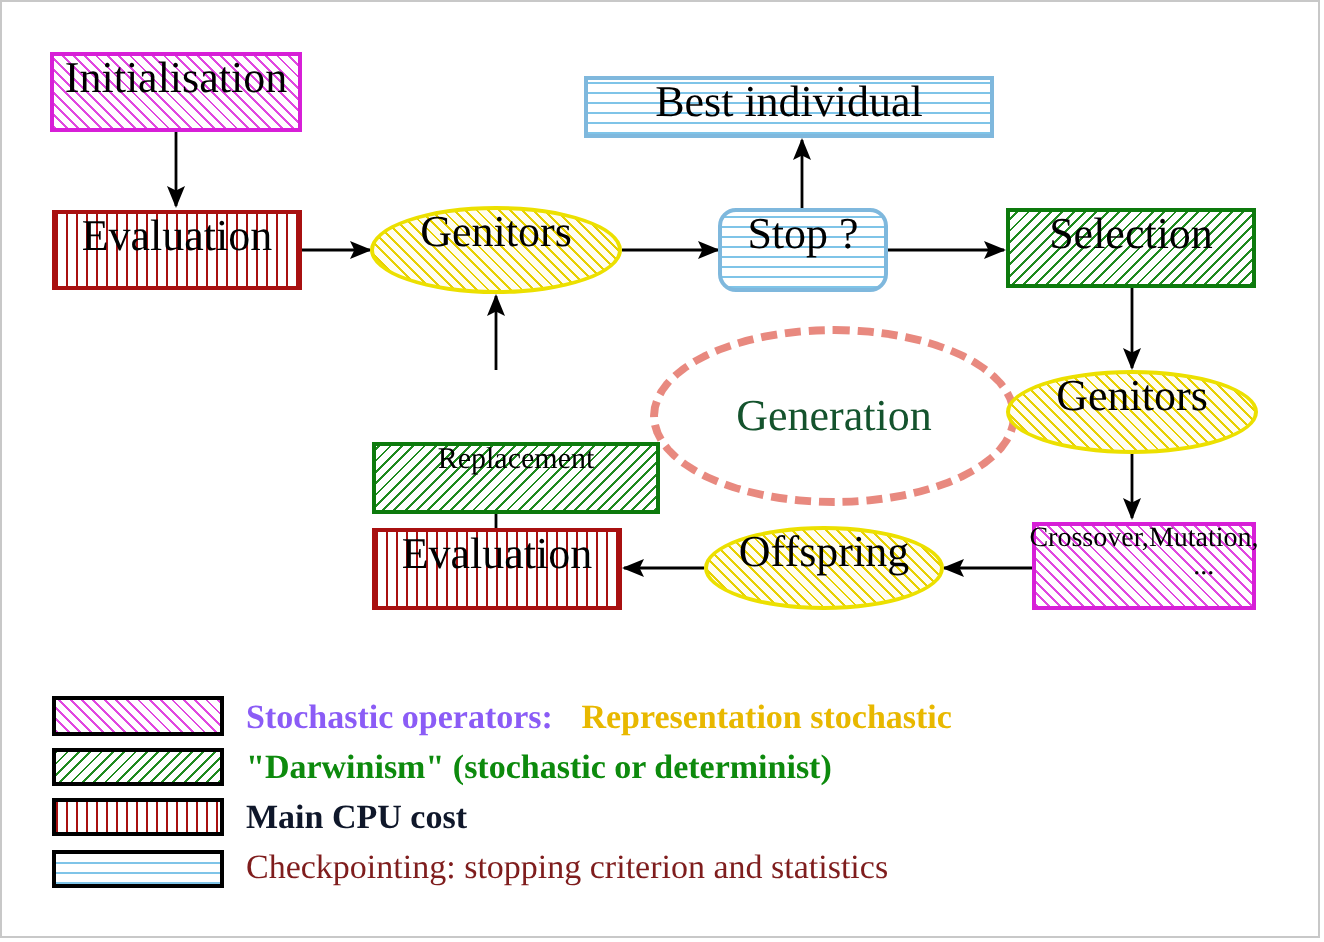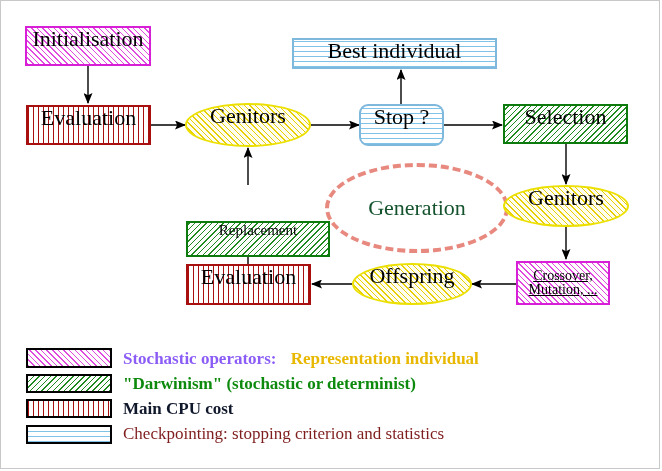--- a/index.html
+++ b/index.html
@@ -139,31 +139,31 @@
   </div>
 
   <div class="node rect hatch-red" style="left:186px;top:264px;width:125px;height:41px;">
     <span style="font-size:22px;">Evaluation</span>
   </div>
 
   <div class="node ell hatch-yellow" style="left:352px;top:263px;width:120px;height:42px;">
     <span style="font-size:22px;">Offspring</span>
   </div>
 
-  <div class="node rect hatch-magenta" style="left:516px;top:261px;width:94px;height:44px;flex-direction:column;text-decoration:underline;">
+  <div class="node rect hatch-magenta" style="left:516px;top:261px;width:112px;height:44px;flex-direction:row;">
     <span style="font-size:14px;">Crossover,</span>
     <span style="font-size:14px;">Mutation, ...</span>
   </div>
 
   <div>
 
     <div class="lg-sw hatch-magenta" style="left:26px;top:348px;width:86px;height:20px;"></div>
     <div class="lg-txt" style="left:123px;top:349px;font-size:17px;">
       <span style="color:#8b5cf6;">Stochastic operators:</span>
-      <span style="color:#e8b800;margin-left:10px;">Representation individual</span>
+      <span style="color:#e8b800;margin-left:10px;">Representation stochastic</span>
     </div>
 
     <div class="lg-sw hatch-green" style="left:26px;top:374px;width:86px;height:19px;"></div>
     <div class="lg-txt" style="left:123px;top:374px;font-size:17px;">
       <span style="color:#0d8a0d;">"Darwinism" (stochastic or determinist)</span>
     </div>
 
     <div class="lg-sw hatch-red" style="left:26px;top:399px;width:86px;height:19px;"></div>
     <div class="lg-txt" style="left:123px;top:399px;font-size:17px;">
       <span style="color:#0f172a;">Main CPU cost</span>

